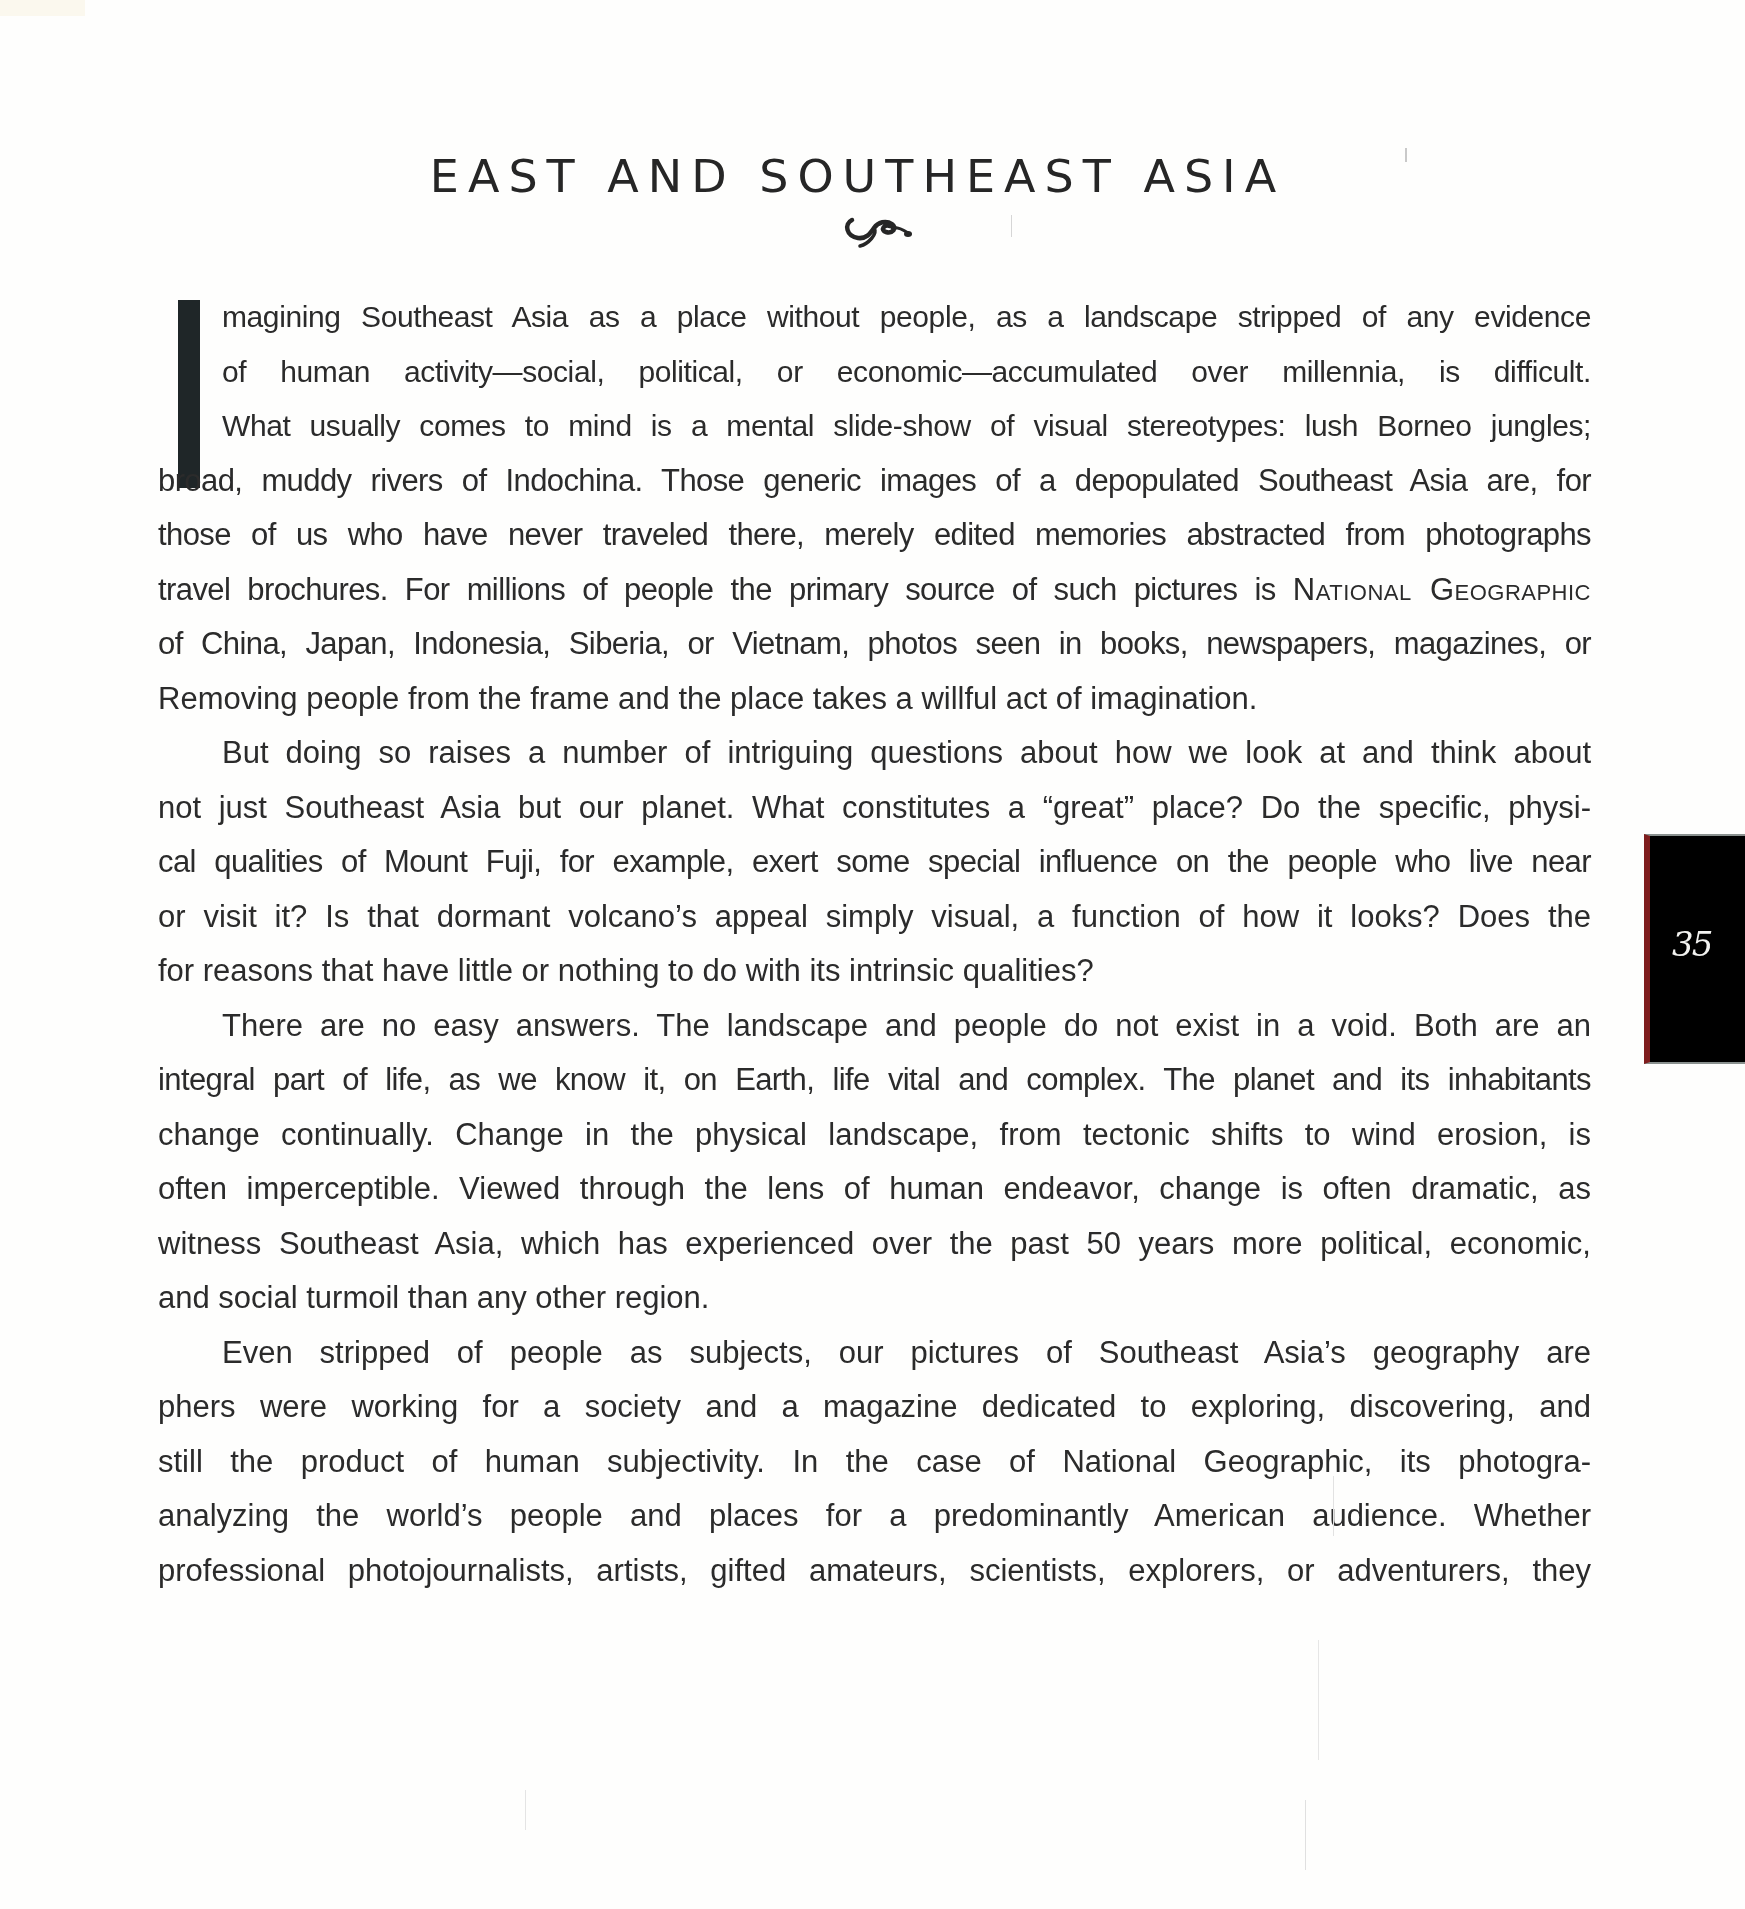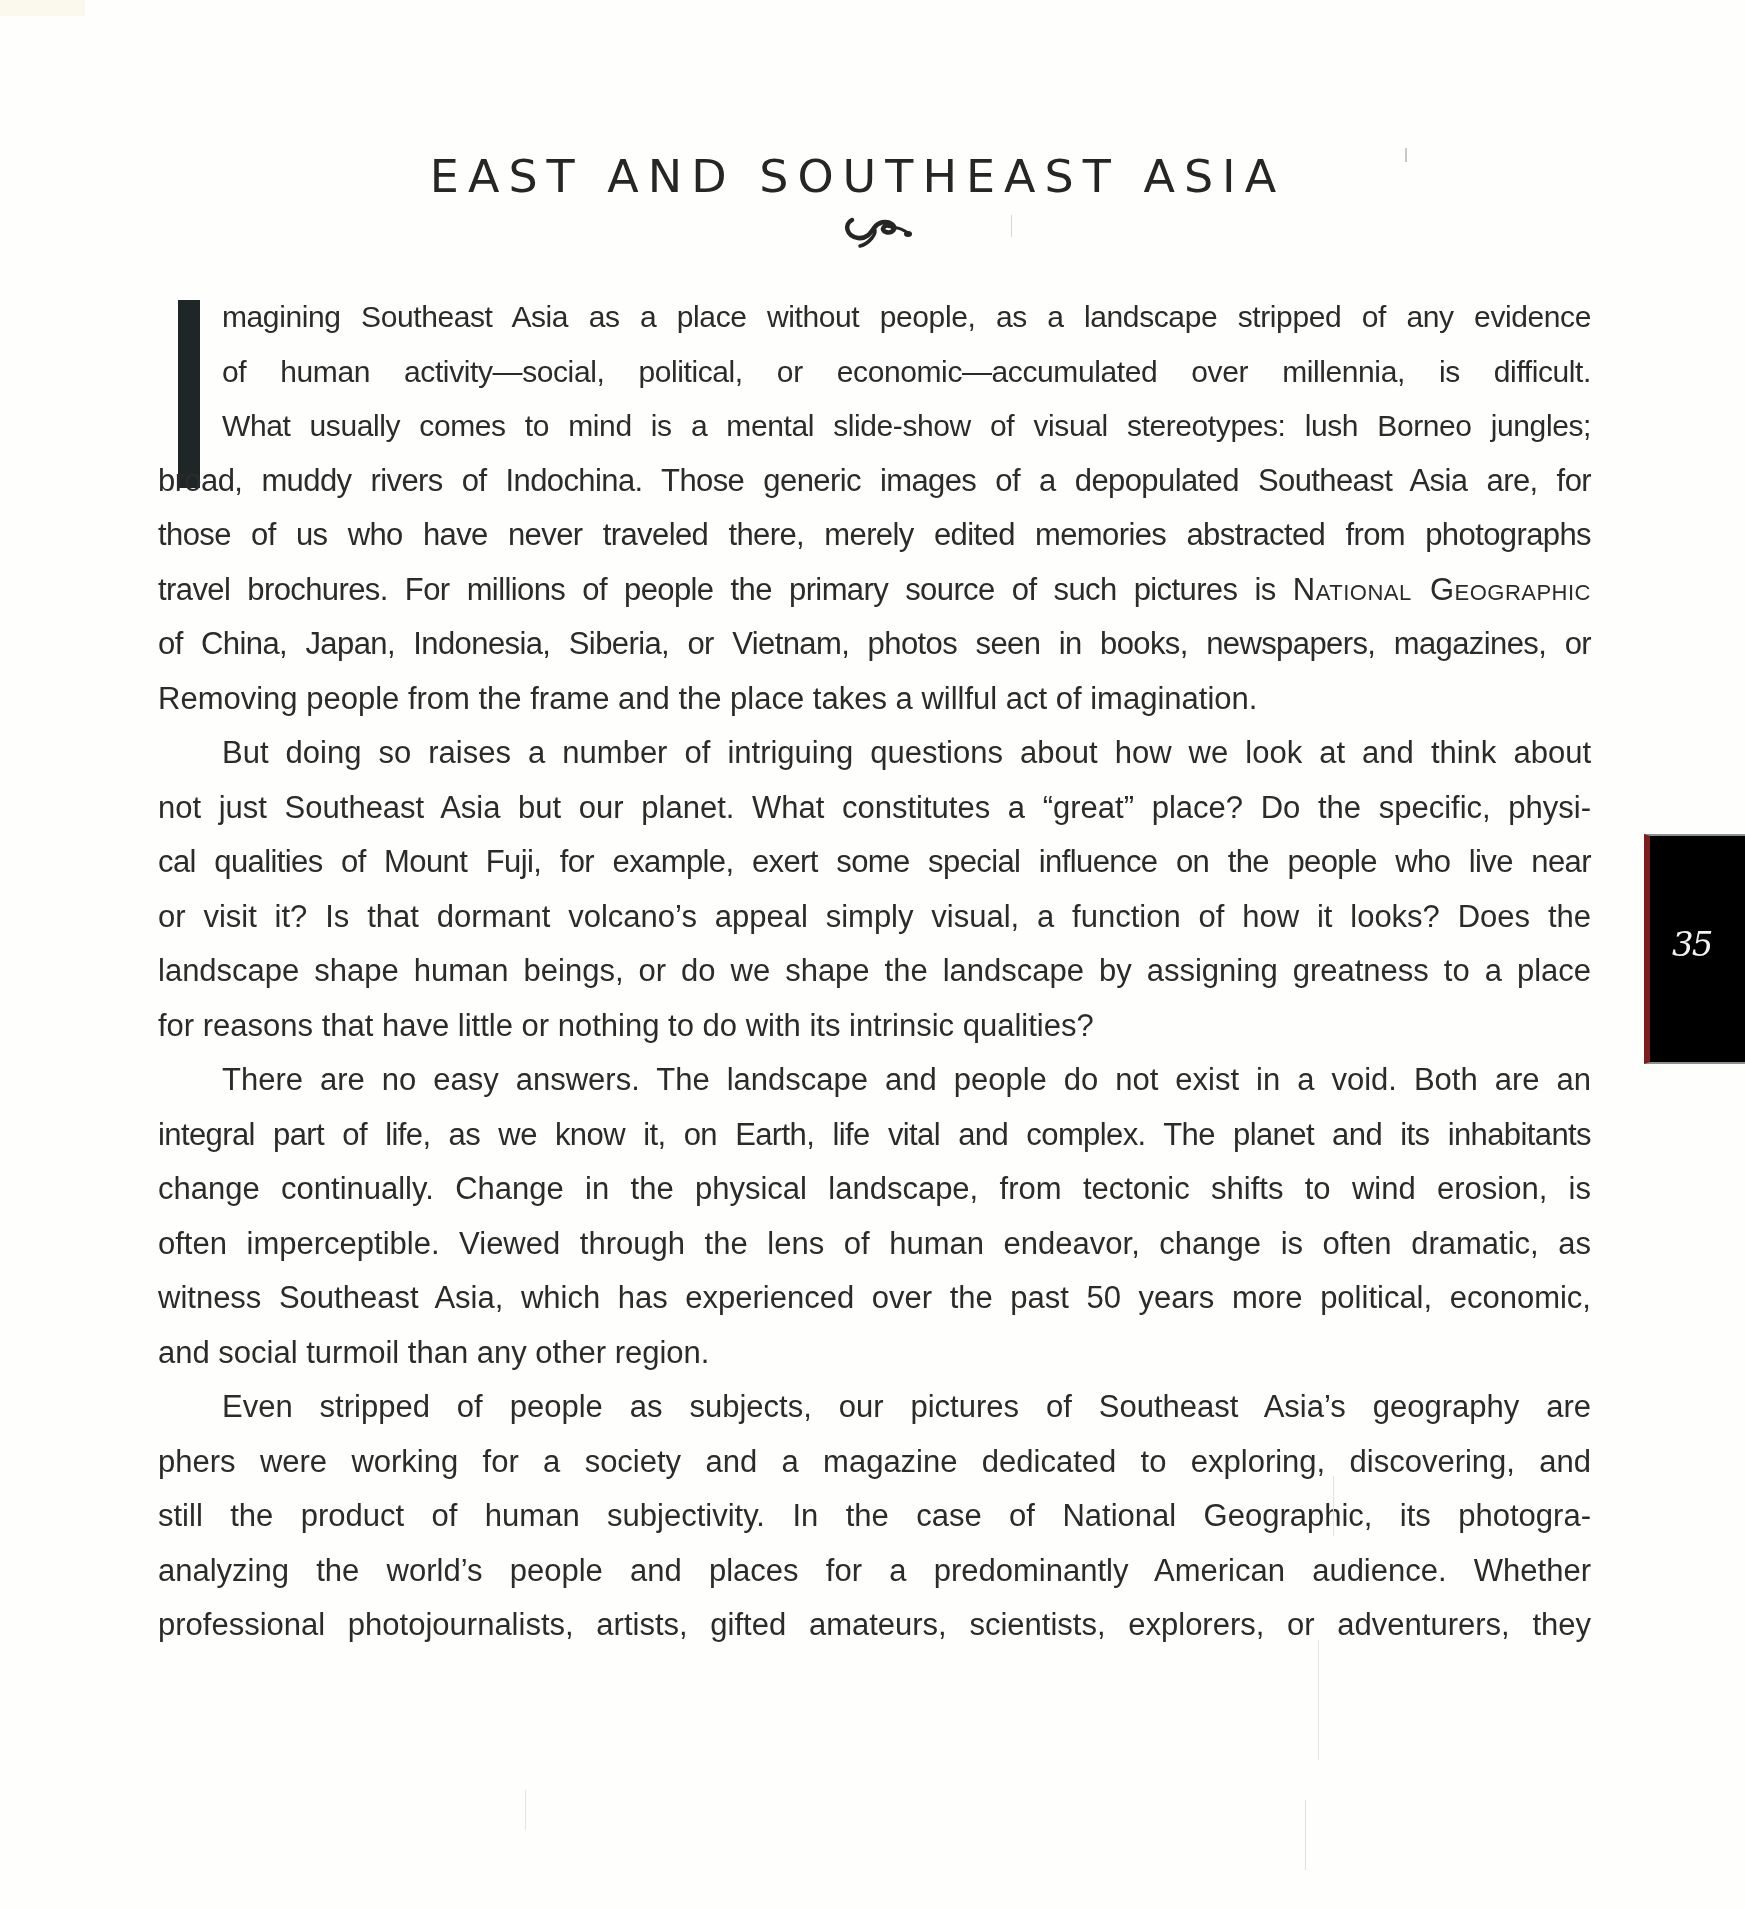--- a/index.html
+++ b/index.html
@@ -147,21 +147,20 @@
       <span class="line tight"><span>travel brochures. For millions of people the primary source of such pictures is</span> <span class="smallcaps">National Geographic</span></span>
       <span class="line tight">of China, Japan, Indonesia, Siberia, or Vietnam, photos seen in books, newspapers, magazines, or</span>
       <span class="line last">Removing people from the frame and the place takes a willful act of imagination.</span>
     </div>
 
     <div>
       <span class="line indent">But doing so raises a number of intriguing questions about how we look at and think about</span>
       <span class="line">not just Southeast Asia but our planet. What constitutes a “great” place? Do the specific, physi-</span>
       <span class="line tight">cal qualities of Mount Fuji, for example, exert some special influence on the people who live near</span>
       <span class="line">or visit it? Is that dormant volcano’s appeal simply visual, a function of how it looks? Does the</span>
-      <span class="line">landscape shape human beings, or do we shape the landscape by assigning greatness to a place</span>
       <span class="line last">for reasons that have little or nothing to do with its intrinsic qualities?</span>
     </div>
 
     <div>
       <span class="line indent">There are no easy answers. The landscape and people do not exist in a void. Both are an</span>
       <span class="line tight">integral part of life, as we know it, on Earth, life vital and complex. The planet and its inhabitants</span>
       <span class="line">change continually. Change in the physical landscape, from tectonic shifts to wind erosion, is</span>
       <span class="line">often imperceptible. Viewed through the lens of human endeavor, change is often dramatic, as</span>
       <span class="line">witness Southeast Asia, which has experienced over the past 50 years more political, economic,</span>
       <span class="line last">and social turmoil than any other region.</span>

